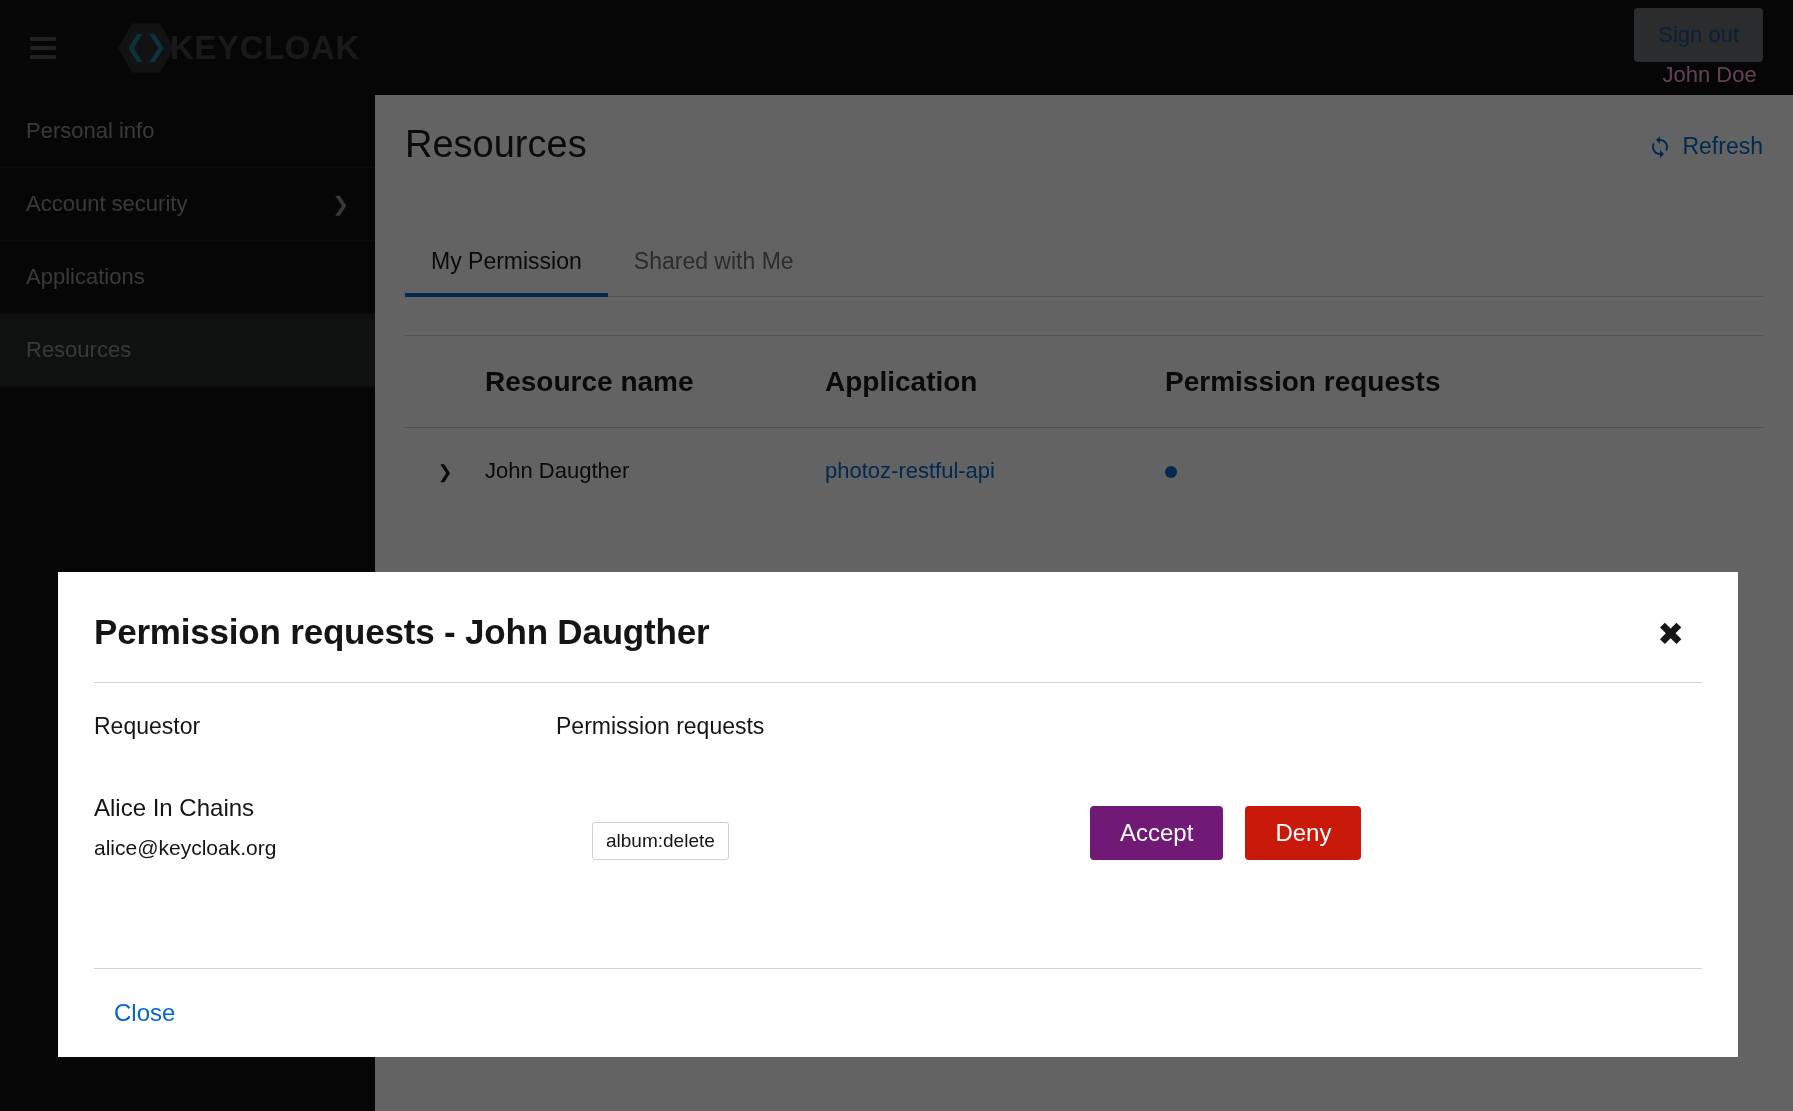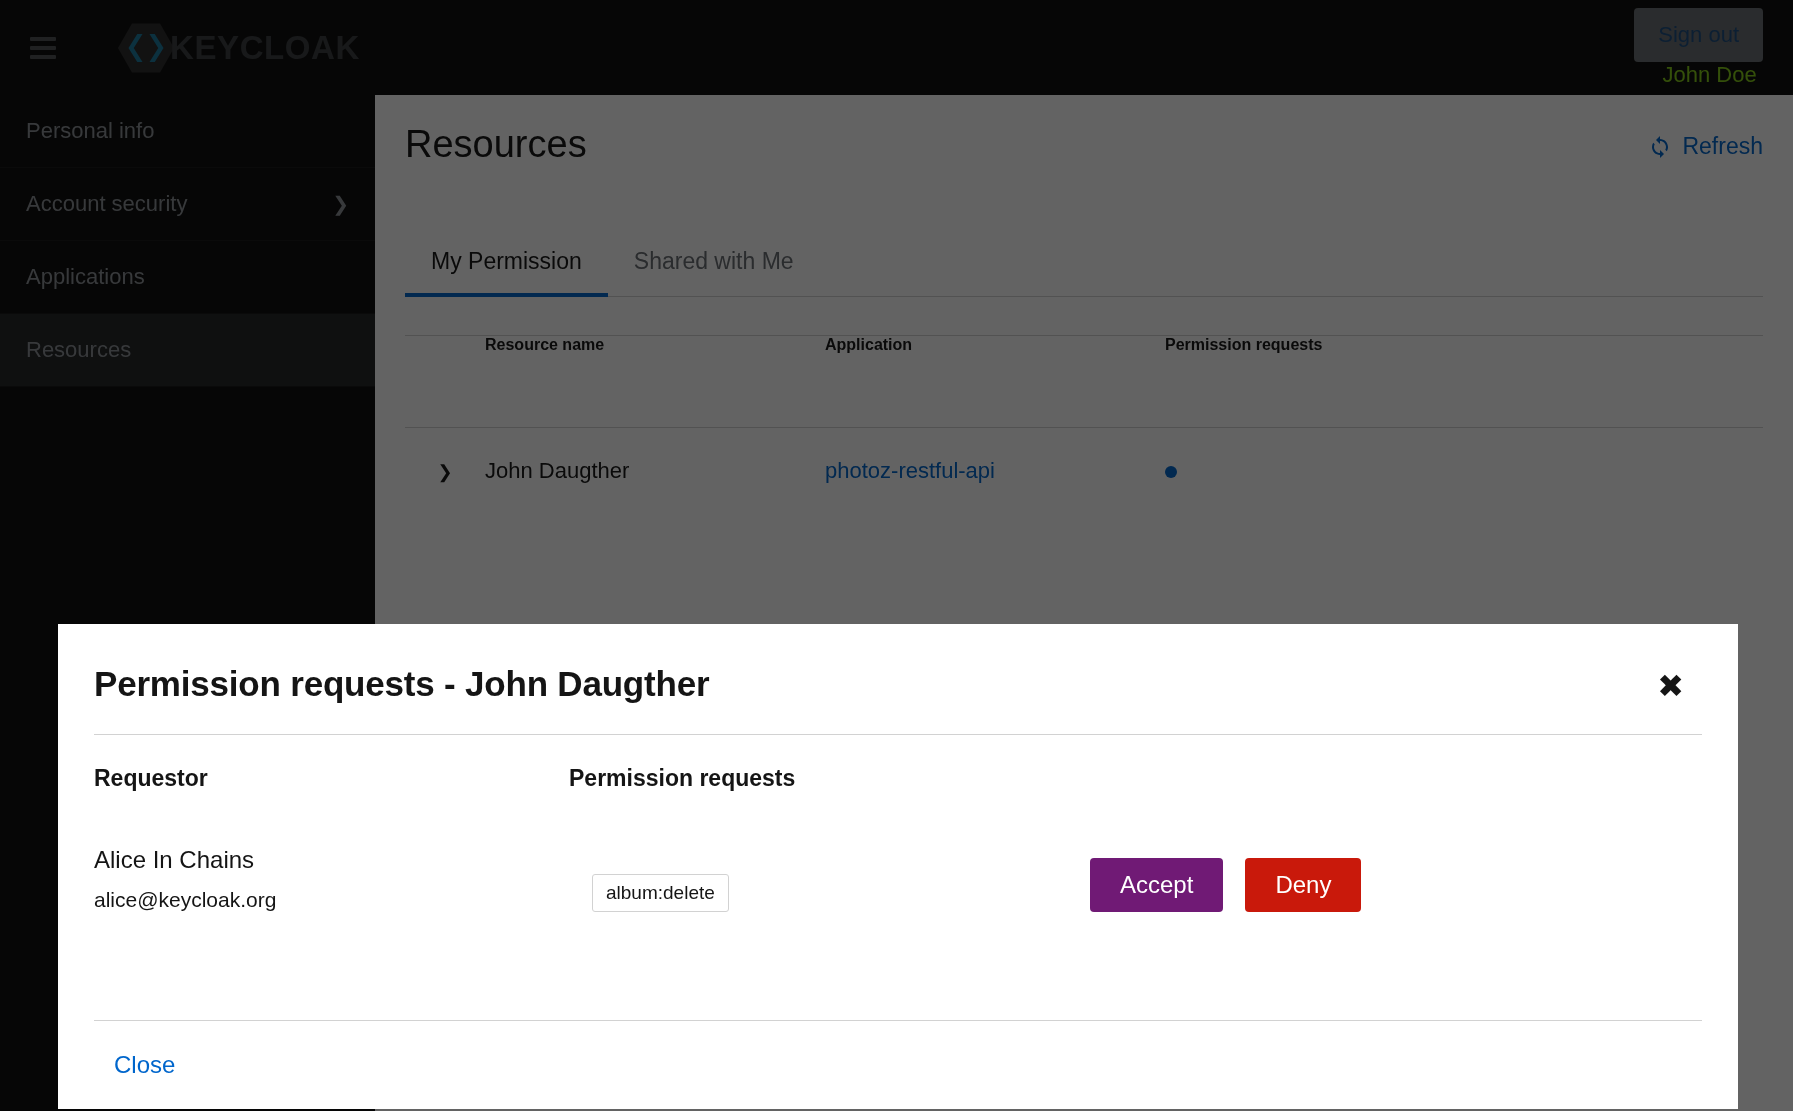--- a/index.html
+++ b/index.html
@@ -40,21 +40,21 @@
     margin-left: auto; display: flex; align-items: center;
     margin-right: 30px; gap: 0px; flex-direction: column;
   }
   .signout-btn {
     background: #6a6e73; color: #1c4e80;
     border: none; font-size: 22px;
     padding: 14px 24px; border-radius: 4px;
     font-family: "Liberation Sans", sans-serif;
     cursor: pointer;
   }
-  .username { font-size: 22px; color: #84cc16; margin-left: 22px; }
+  .username { font-size: 22px; color: #f9a8d4; margin-left: 22px; }
 
   
   .sidebar {
     position: absolute; top: 95px; left: 0;
     width: 375px; height: 1016px;
     background: #0d0d0d;
     z-index: 4;
   }
   .side-item {
     height: 73px; display: flex; align-items: center;
@@ -109,23 +109,23 @@
   .search-icon { width: 21px; height: 21px; flex: none; }
   .filter-input {
     border: none; outline: none; background: transparent;
     font-size: 21px; color: #6a6e73; width: 100%;
     font-family: "Liberation Sans", sans-serif;
   }
   .filter-input::placeholder { color: #6a6e73; }
 
   .res-table { width: 100%; margin-top: 38px; border-top: 1px solid #d2d2d2; }
   .res-head {
-    display: flex; 
+    display: flex; align-items: center;
     height: 92px; border-bottom: 1px solid #d2d2d2;
-    font-size: 16px; font-weight: bold; color: #151515;
+    font-size: 28px; font-weight: bold; color: #151515;
   }
   .c-caret { width: 80px; }
   .c-name  { width: 340px; }
   .c-app   { width: 340px; }
   .c-perm  { width: 360px; }
   .res-row {
     display: flex; align-items: center; height: 86px;
     font-size: 22px; color: #151515;
   }
   .res-row .link { color: #06c; }
@@ -136,21 +136,21 @@
   .backdrop {
     position: absolute; top: 0; left: 0;
     width: 1793px; height: 1111px;
     background: rgba(3,3,3,0.62);
     z-index: 10;
   }
 
   
   .modal {
     position: absolute;
-    left: 58px; top: 624px;
+    left: 58px; top: 572px;
     width: 1680px; height: 485px;
     background: #fff;
     z-index: 20;
     display: flex; flex-direction: column;
   }
   .modal-header {
     display: flex; align-items: flex-start;
     padding: 40px 36px 0 36px;
   }
   .modal-title {
@@ -161,21 +161,21 @@
     margin-left: auto; margin-right: 8px;
     font-size: 32px; color: #151515; line-height: 1;
     background: none; border: none; cursor: pointer;
     font-family: "Liberation Sans", sans-serif;
     padding: 6px 10px;
   }
   .modal-divider { height: 1px; background: #d2d2d2; margin: 26px 36px 0 36px; }
   .modal-body { padding: 0 36px; flex: 1; }
   .req-head {
     display: flex; align-items: center; height: 86px;
-    font-size: 23px; font-weight: bold; color: #151515; gap: 13px;
+    font-size: 23px; font-weight: normal; color: #151515;
   }
   .rc-requestor { width: 462px; }
   .rc-perms     { width: 462px; }
   .req-row { display: flex; align-items: flex-end; padding-top: 26px; gap: 36px; }
   .req-name { font-size: 24px; color: #151515; line-height: 1.05; }
   .req-email { font-size: 21px; color: #151515; margin-top: 16px; }
   .perm-chip {
     display: inline-block;
     border: 1px solid #d2d2d2; border-radius: 3px;
     padding: 7px 13px; font-size: 19px; color: #151515;

